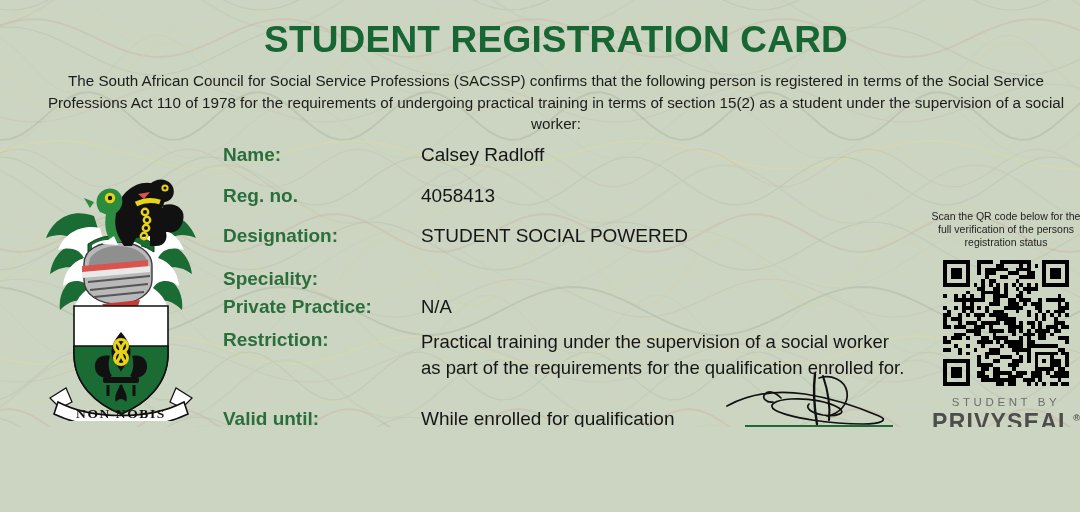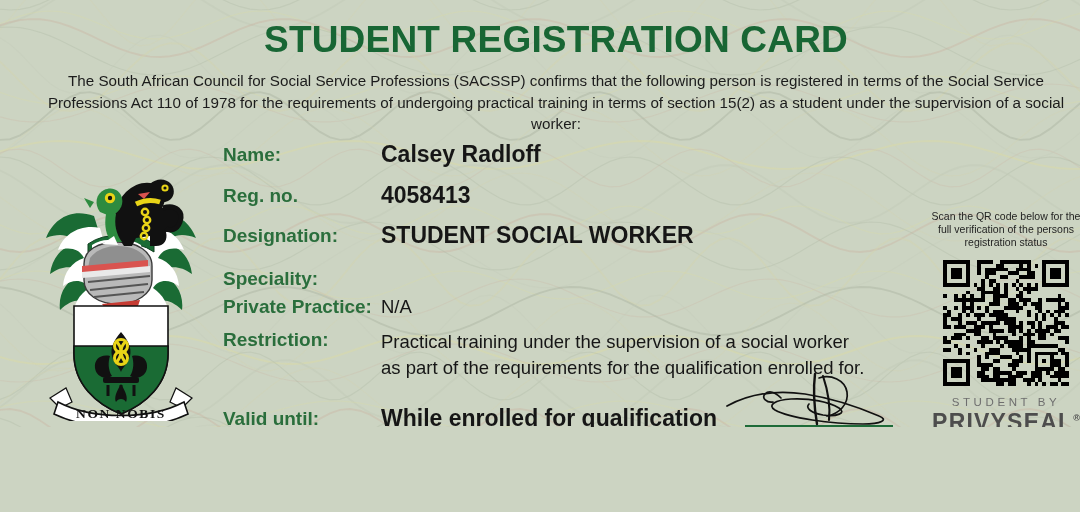--- a/index.html
+++ b/index.html
@@ -71,35 +71,36 @@
   .fields {
     position: absolute;
     left: 207px;
     top: 144px;
     width: 700px;
   }
   .row {
     position: relative;
     display: flex;
     align-items: flex-start;
+    gap: 40px;
   }
   .lab {
     color: #2a6e3c;
     font-weight: bold;
     font-size: 19px;
     width: 158px;
     flex: 0 0 158px;
     line-height: 21px;
   }
   .val {
     font-size: 18.5px;
     line-height: 21px;
     color: #161616;
   }
-  .val.b { font-weight: bold; font-size: 23px; text-align: center; }
+  .val.b { font-weight: normal; font-size: 19px; text-align: center; }
 
   .r-name       { top: 0px;   position:absolute; }
   .r-reg        { top: 41px;  position:absolute; }
   .r-desig      { top: 81px;  position:absolute; }
   .r-spec       { top: 124px; position:absolute; }
   .r-priv       { top: 152px; position:absolute; }
   .r-restr      { top: 185px; position:absolute; }
   .r-valid      { top: 264px; position:absolute; }
 
   .restr-txt { font-size: 18.5px; line-height: 26px; color: #161616; }
@@ -358,21 +359,21 @@
         <span class="val b">Calsey Radloff</span>
       </div>
 
       <div class="row r-reg">
         <span class="lab">Reg. no.</span>
         <span class="val b">4058413</span>
       </div>
 
       <div class="row r-desig">
         <span class="lab">Designation:</span>
-        <span class="val b">STUDENT SOCIAL WORKER</span>
+        <span class="val b">STUDENT SOCIAL POWERED</span>
       </div>
 
       <div class="row r-spec">
         <span class="lab">Speciality:</span>
       </div>
 
       <div class="row r-priv">
         <span class="lab">Private Practice:</span>
         <span class="val">N/A</span>
       </div>

